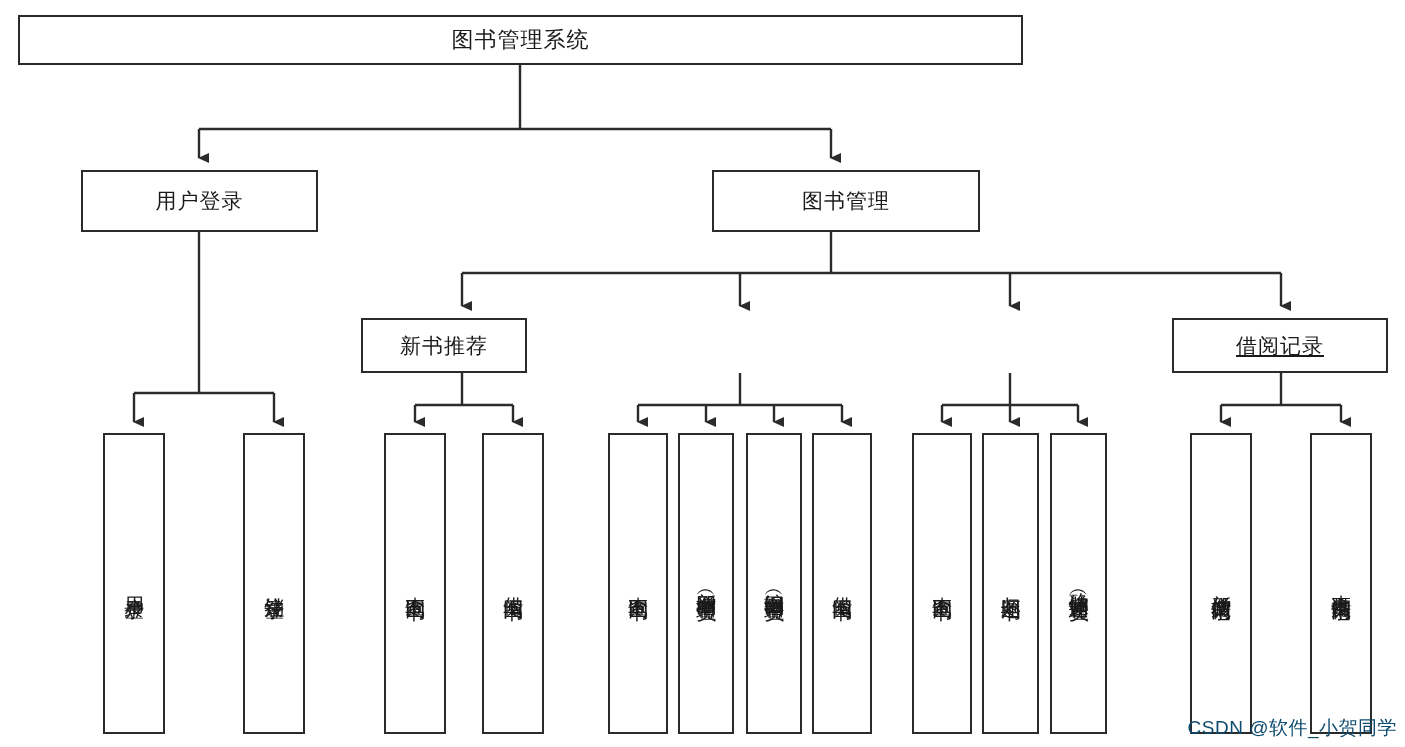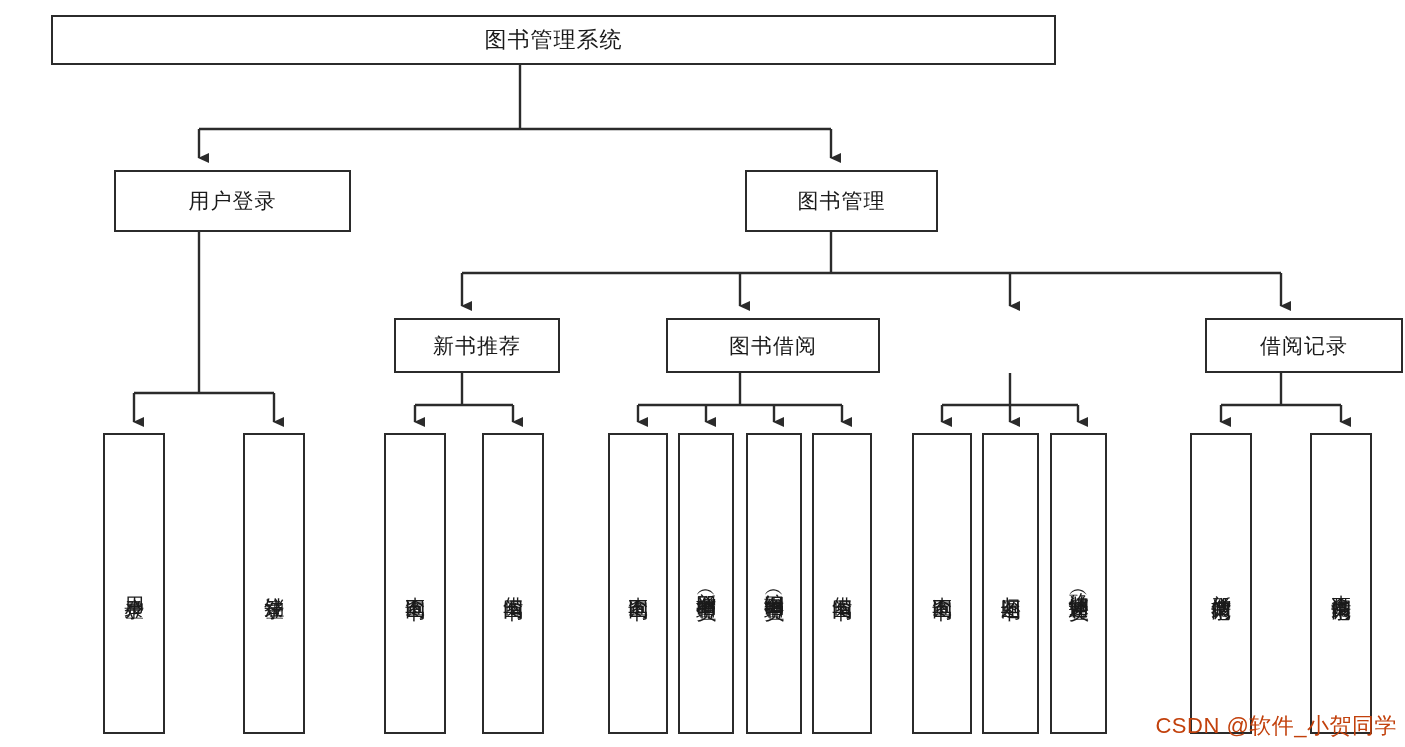--- a/index.html
+++ b/index.html
@@ -32,21 +32,20 @@
     border: 2px solid #2b2b2b;
     display: flex;
     align-items: center;
     justify-content: center;
     color: #1a1a1a;
   }
   .node-box.horiz {
     font-size: 21px;
     line-height: 1.2;
     letter-spacing: 1px;
-    margin-left: 33px;
   }
   .node-box.root {
     font-size: 22px;
   }
   .leaf-box {
     position: absolute;
     box-sizing: border-box;
     background: #ffffff;
     border: 2px solid #2b2b2b;
     display: flex;
@@ -60,22 +59,22 @@
     font-size: 20px;
     line-height: 1.18;
     letter-spacing: 1.5px;
     white-space: nowrap;
     color: #1a1a1a;
   }
   .watermark {
     position: absolute;
     right: 8px;
     bottom: 6px;
-    font-size: 22px;
-    color: #c2410c;
+    font-size: 19px;
+    color: #0c4a6e;
     letter-spacing: 0.5px;
     white-space: nowrap;
     pointer-events: none;
   }
 </style>
 </head>
 <body>
 
 <div id="canvas">
 
@@ -131,34 +130,31 @@
   </svg>
 
   <div class="node-box horiz root" style="left:18px; top:15px; width:1005px; height:50px;">
     <span>图书管理系统</span>
   </div>
 
   <div class="node-box horiz" style="left:81px; top:170px; width:237px; height:62px;">
     <span>用户登录</span>
   </div>
 
-  <div class="node-box horiz" style="left:712px; top:170px; width:193px; height:62px;">
+  <div class="node-box horiz" style="left:712px; top:170px; width:268px; height:62px;">
     <span>图书管理</span>
   </div>
 
   <div class="node-box horiz" style="left:361px; top:318px; width:166px; height:55px;">
     <span>新书推荐</span>
   </div>
 
-  <div class="node-box horiz" style="left:633px; top:318px; width:214px; height:55px;">
-    <span>图书借阅</span>
-  </div>
-
-
-  <div class="node-box horiz" style="left:1172px; top:318px; width:198px; height:55px;">
+
+
+  <div class="node-box horiz" style="left:1172px; top:318px; width:216px; height:55px;text-decoration:underline;">
     <span>借阅记录</span>
   </div>
 
   <div class="leaf-box" style="left:103px; top:433px; width:62px; height:301px;">
     <span class="leaf-label">用户登录</span>
   </div>
 
   <div class="leaf-box" style="left:243px; top:433px; width:62px; height:301px;">
     <span class="leaf-label">注销登录</span>
   </div>

